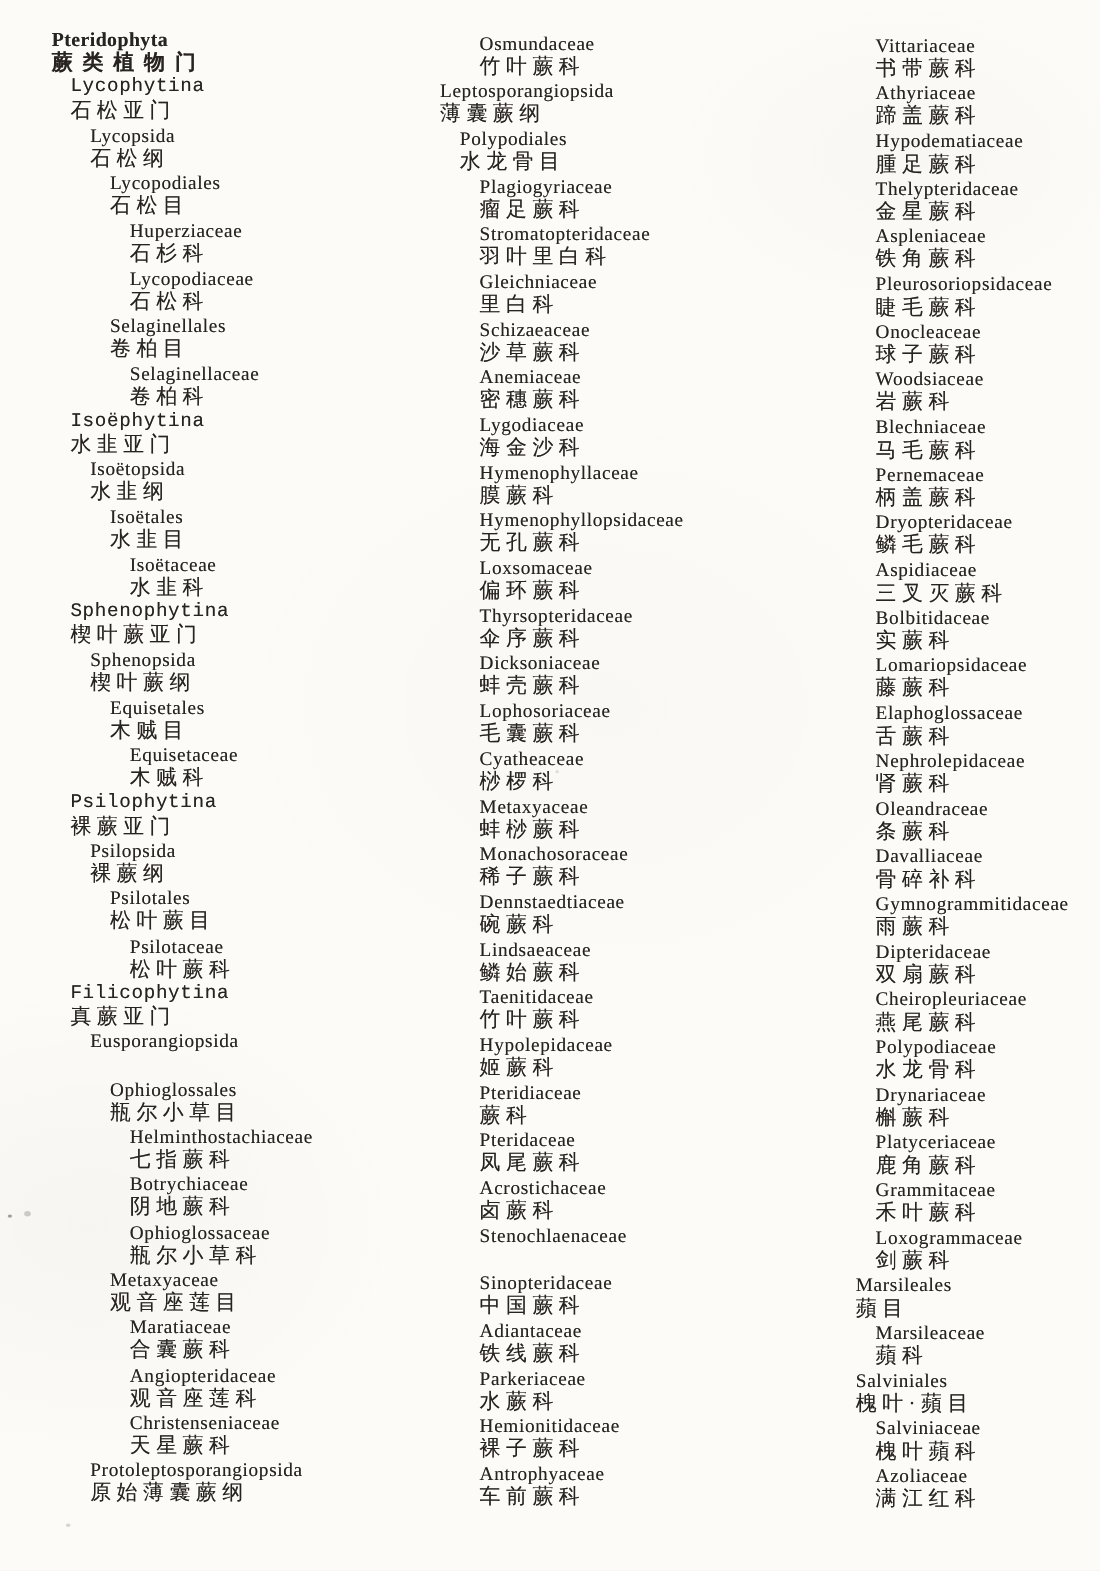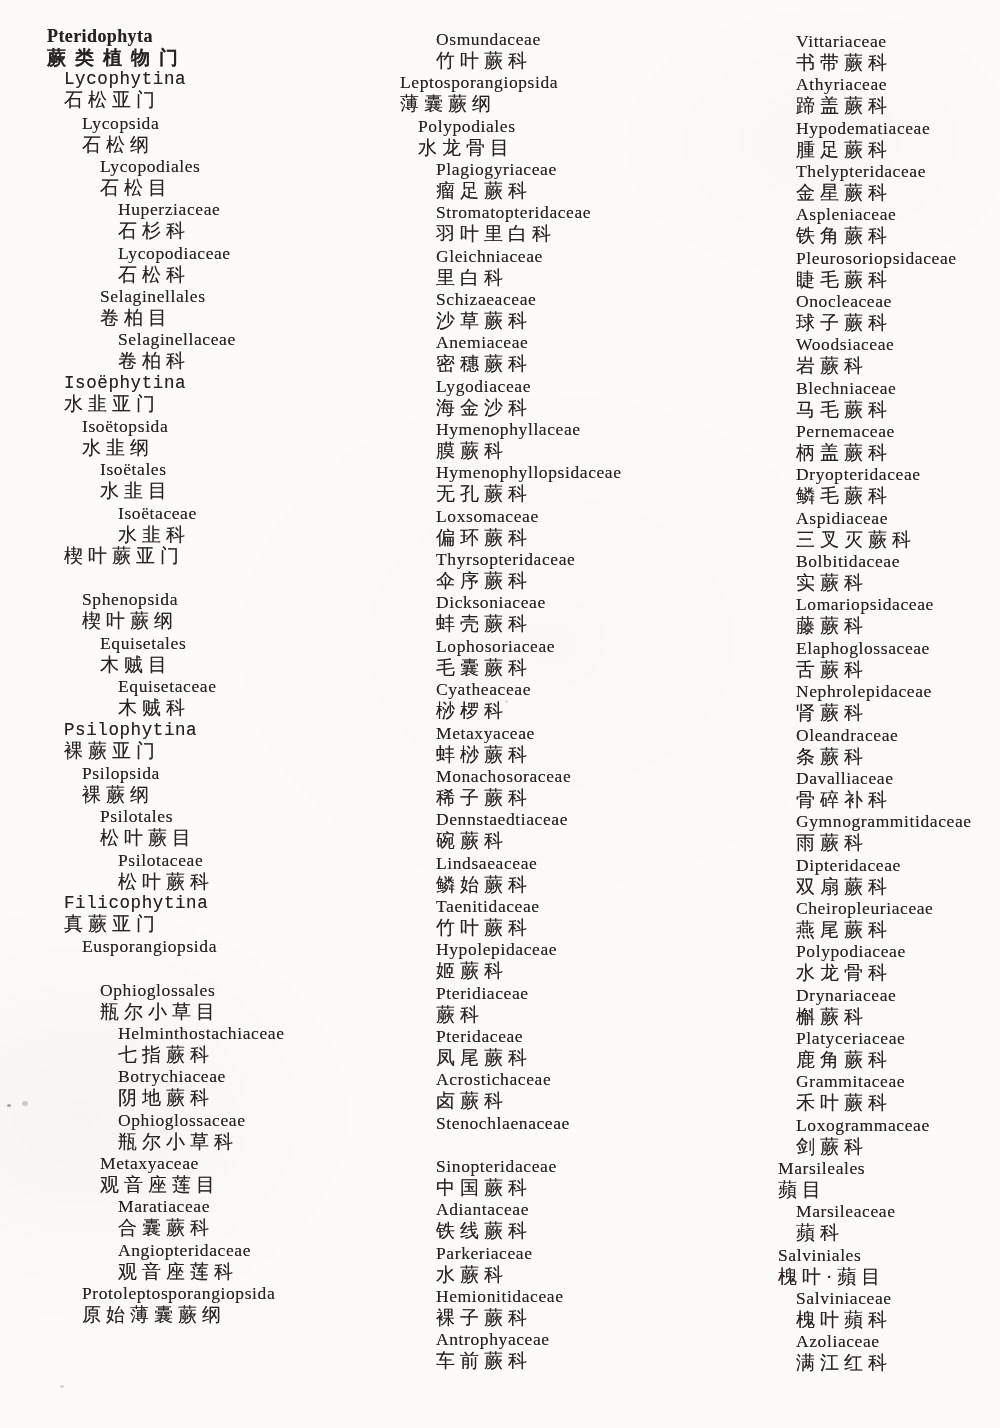--- a/index.html
+++ b/index.html
@@ -117,20 +117,21 @@
     <div class="latin">Isoëtales</div>
     <div class="chinese">水韭目</div>
   </div>
 
   <div class="taxon-entry rank-family">
     <div class="latin">Isoëtaceae</div>
     <div class="chinese">水韭科</div>
   </div>
 
   <div class="taxon-entry rank-subdivision">
+    <div class="latin">Sphenophytina</div>
     <div class="chinese">楔叶蕨亚门</div>
   </div>
 
   <div class="taxon-entry rank-class">
     <div class="latin">Sphenopsida</div>
     <div class="chinese">楔叶蕨纲</div>
   </div>
 
   <div class="taxon-entry rank-order">
     <div class="latin">Equisetales</div>
@@ -199,20 +200,24 @@
   <div class="taxon-entry rank-family">
     <div class="latin">Maratiaceae</div>
     <div class="chinese">合囊蕨科</div>
   </div>
 
   <div class="taxon-entry rank-family">
     <div class="latin">Angiopteridaceae</div>
     <div class="chinese">观音座莲科</div>
   </div>
 
+  <div class="taxon-entry rank-family">
+    <div class="latin">Christenseniaceae</div>
+    <div class="chinese">天星蕨科</div>
+  </div>
 
   <div class="taxon-entry rank-class">
     <div class="latin">Protoleptosporangiopsida</div>
     <div class="chinese">原始薄囊蕨纲</div>
   </div>
 
 </div>
   <div class="column" id="col-1">
   <div class="taxon-entry rank-family">
     <div class="latin">Osmundaceae</div>

